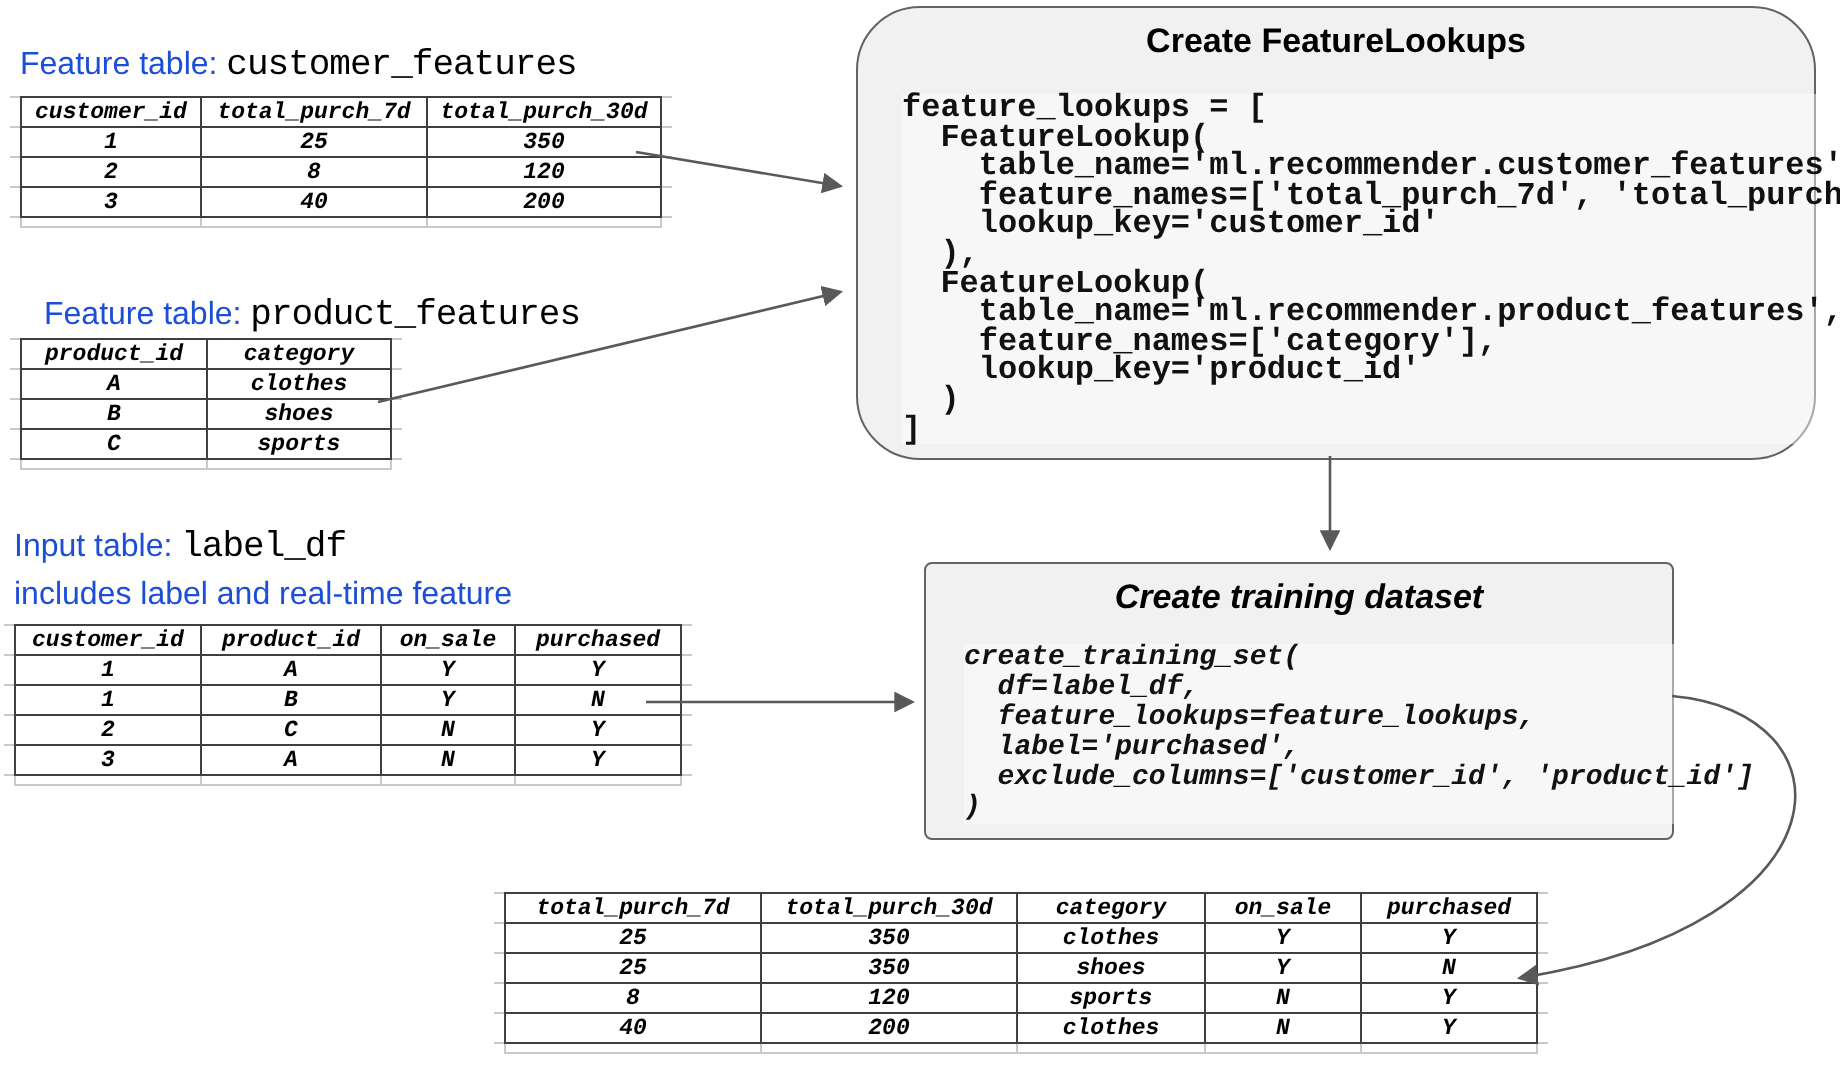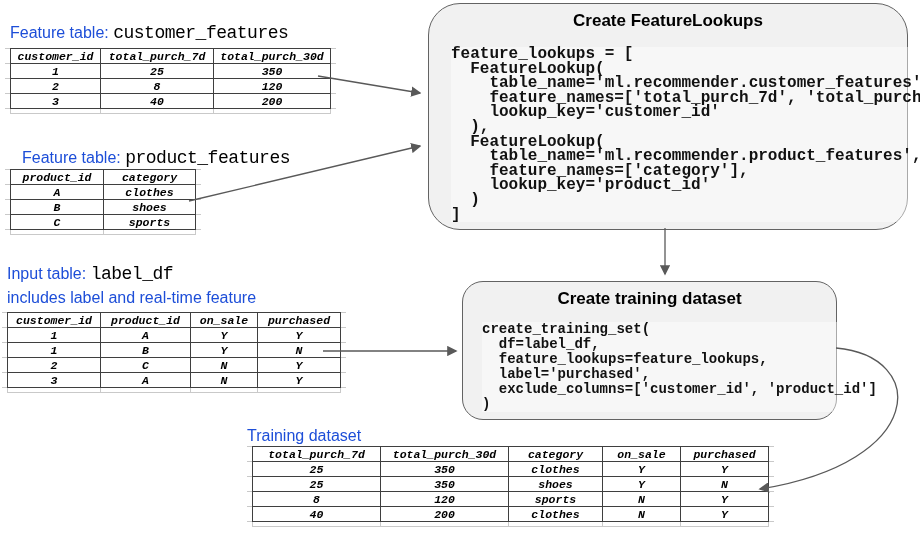--- a/index.html
+++ b/index.html
@@ -27,21 +27,21 @@
   table.data tr.ghost td{border:1px solid var(--ghost-border);border-top:none;height:4px;}
 
   
   .code-box{position:absolute;background:var(--box-fill);border:1.5px solid var(--box-border);z-index:2;}
   .box-title{text-align:center;font-weight:bold;font-size:17px;margin-top:7px;
              font-family:"Liberation Sans",sans-serif;}
   pre.code{font-family:"Liberation Mono","DejaVu Sans Mono",monospace;font-weight:bold;color:#111;
            white-space:pre;display:table;background:rgba(255,255,255,0.45);margin:0;}
   #box1{left:428px;top:3px;width:478px;height:225px;border-radius:32px;}
   #box1 pre.code{font-size:16px;line-height:14.6px;margin:16px 0 0 22px;}
-  #box2{left:462px;top:281px;width:373px;height:137px;border-radius:21px;}
+  #box2{left:462px;top:281px;width:373px;height:137px;border-radius:4px;font-style:italic;}
   #box2 pre.code{font-size:14px;line-height:15px;margin:13px 1px 0 19px;}
 </style>
 </head>
 <body>
 
 <div class="canvas">
 
   <svg class="arrows" viewBox="0 0 920 540">
     <defs>
       <marker id="ah" viewBox="0 0 10 10" refX="8.5" refY="5" markerWidth="8" markerHeight="8" orient="auto-start-reverse">
@@ -166,21 +166,20 @@
           <tr class="ghost">
             <td></td>
             <td></td>
             <td></td>
             <td></td>
           </tr>
         </tbody>
       </table>
   </div>
 
-  <div class="tbl-title t-sans" style="left:247px;top:427px;font-size:16px">Training dataset</div>
   <div class="tbl-wrap" style="left:252px;top:446px">
     <table class="data">
         <thead>
           <tr>
             <th style="width: 123px;">total_purch_7d</th>
             <th style="width: 123px;">total_purch_30d</th>
             <th style="width: 89px;">category</th>
             <th style="width: 73px;">on_sale</th>
             <th style="width: 83px;">purchased</th>
           </tr>

